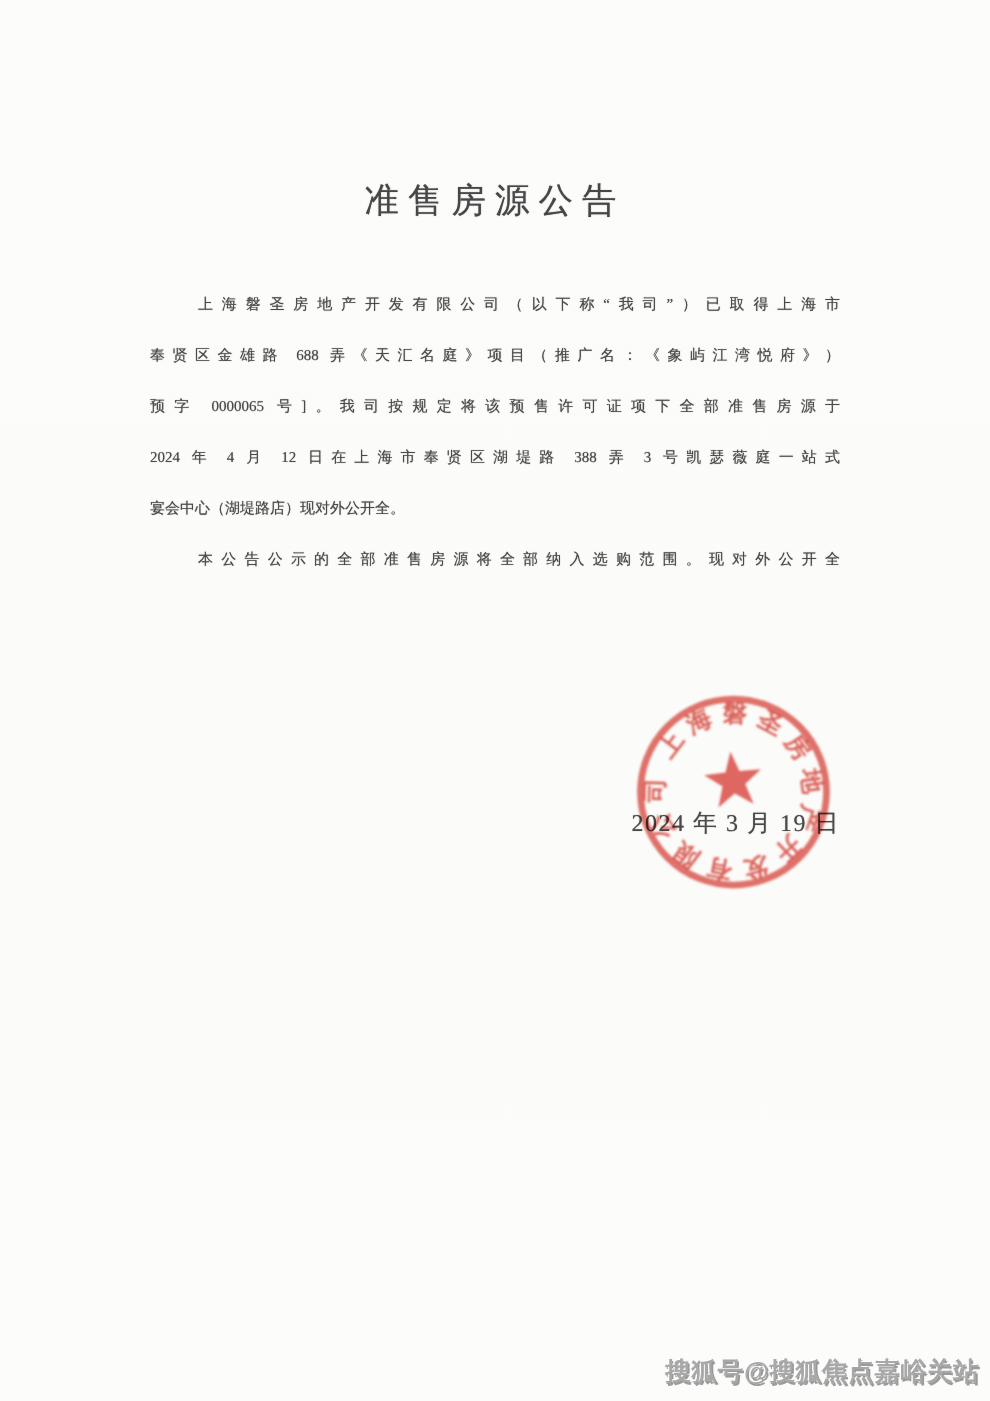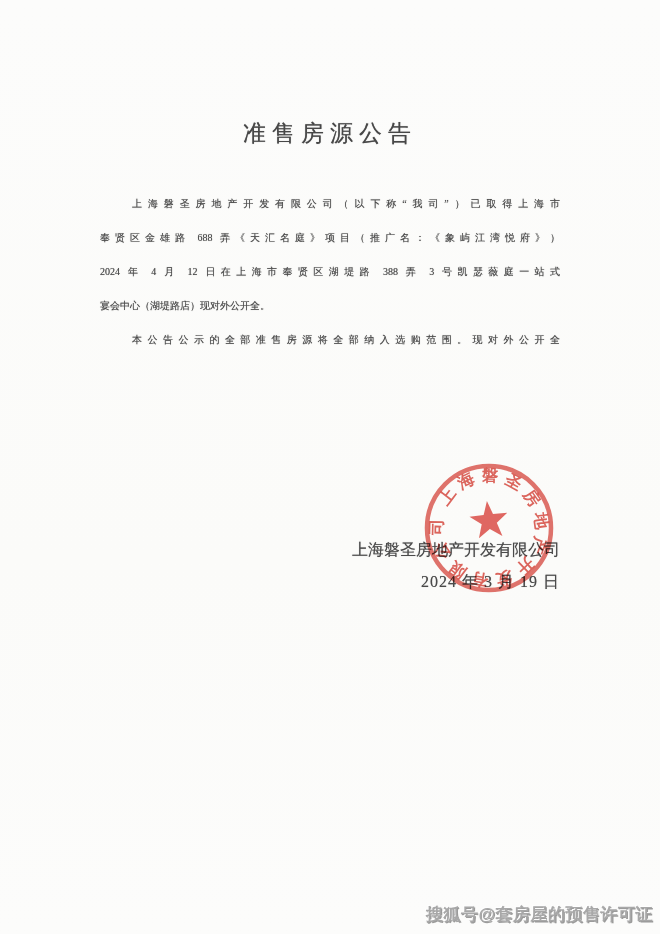--- a/index.html
+++ b/index.html
@@ -92,27 +92,27 @@
 </head>
 <body>
 
 <div class="page">
 
   <h1 class="title">准售房源公告</h1>
 
   <div class="body-text">
     <div class="tline j indent">上海磐圣房地产开发有限公司（以下称“我司”）已取得上海市</div>
     <div class="tline j">奉贤区金雄路 688 弄《天汇名庭》项目（推广名：《象屿江湾悦府》）</div>
+    <div class="tline j">预字 0000065 号]。我司按规定将该预售许可证项下全部准售房源于</div>
     <div class="tline j">2024 年 4 月 12 日在上海市奉贤区湖堤路 388 弄 3 号凯瑟薇庭一站式</div>
     <div class="tline">宴会中心（湖堤路店）现对外公开全。</div>
     <div class="tline j indent">本公告公示的全部准售房源将全部纳入选购范围。现对外公开全</div>
   </div>
 
   <div class="signature">
-    <div class="sig-company">上海磐圣房地产开发有限公司</div>
     <div class="sig-date">2024 年 3 月 19 日</div>
   </div>
 
   <svg class="seal" viewBox="0 0 170 170" width="170" height="170" xmlns="http://www.w3.org/2000/svg">
     <defs>
       <filter id="sealBlur" x="-10%" y="-10%" width="120%" height="120%">
         <feGaussianBlur stdDeviation="0.55"></feGaussianBlur>
       </filter>
       <path id="sealArc" d="M 38,85 A 47,47 0 1 1 132,85 A 47,47 0 1 1 38,85" fill="none"></path>
     </defs>
@@ -120,15 +120,15 @@
       <circle cx="85" cy="85" r="62" fill="none" stroke="#dd584f" stroke-width="4.5" opacity="0.9"></circle>
       <g transform="rotate(27 85 85)">
         <text font-size="16.5" fill="#d94b42" opacity="0.92" font-family="'Liberation Serif','DejaVu Serif',serif" font-weight="bold">
           <textPath href="#sealArc" textLength="282" lengthAdjust="spacing">上海磐圣房地产开发有限公司</textPath>
         </text>
       </g>
       <polygon transform="translate(85,78) rotate(-6)" points="0,-20 4.7,-6.5 19,-6.2 7.6,2.5 11.8,16.2 0,8 -11.8,16.2 -7.6,2.5 -19,-6.2 -4.7,-6.5" fill="#dc463d" opacity="0.88"></polygon>
     </g>
   </svg>
 
-  <div class="watermark">搜狐号@套房屋的预售许可证</div>
+  <div class="watermark">搜狐号@搜狐焦点嘉峪关站</div>
 
 </div>
 
 </body></html>

